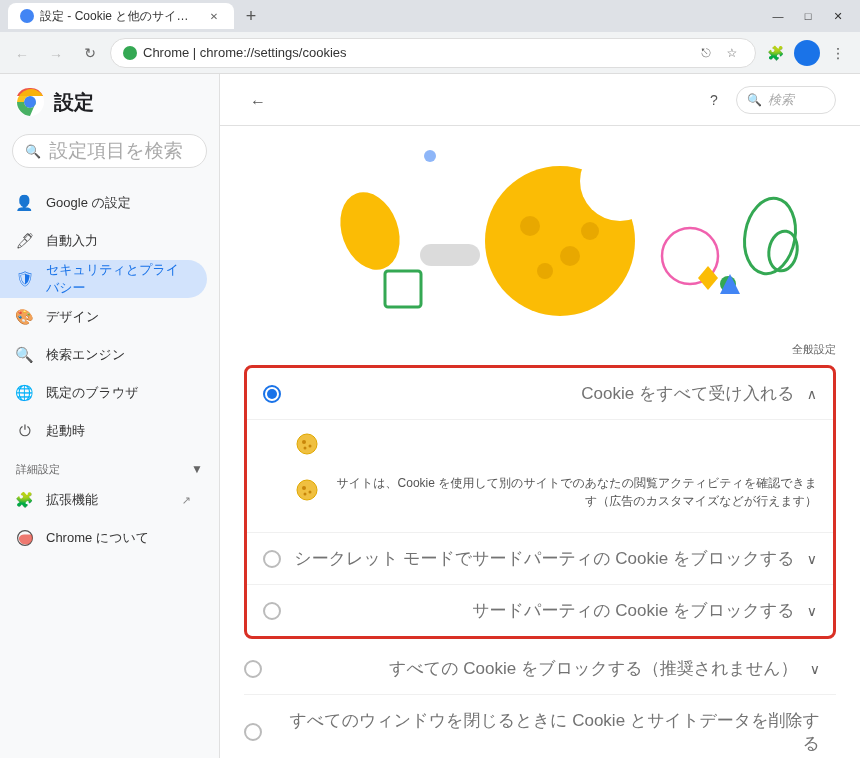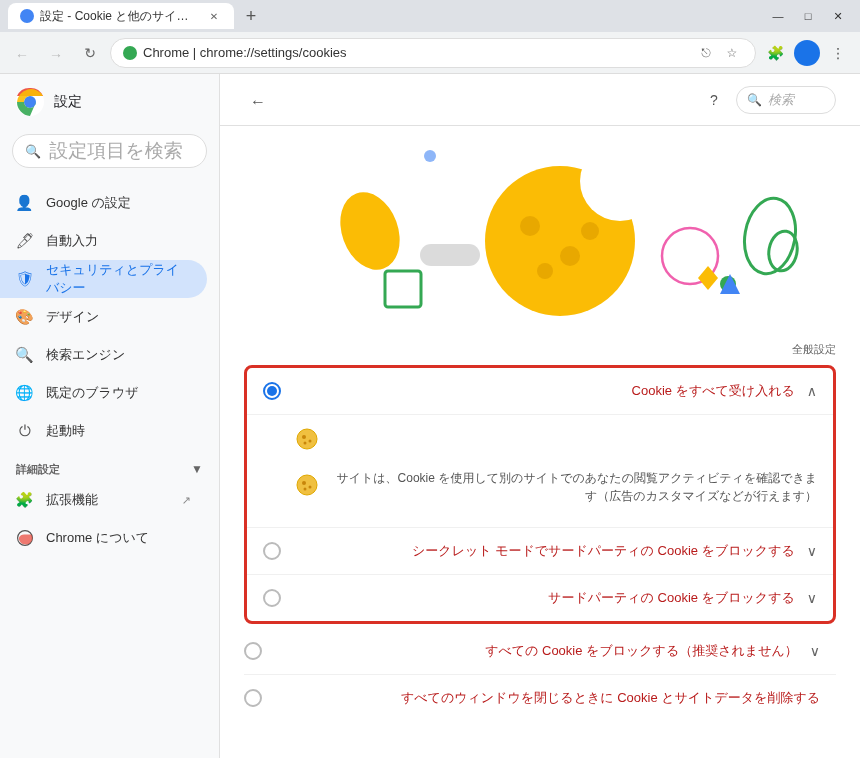--- a/index.html
+++ b/index.html
@@ -87,22 +87,22 @@
       align-items: center;
       padding: 0 16px;
       gap: 10px;
     }
     .chrome-logo {
       width: 28px;
       height: 28px;
       flex-shrink: 0;
     }
     .sidebar-title {
-      font-size: 14px;
-      font-weight: 400;
+      font-size: 20px;
+      font-weight: 700;
       color: #202124;
     }
     .sidebar-search {
       margin: 4px 12px 12px;
       height: 34px;
       background: #fff;
       border: 1px solid #ddd;
       border-radius: 17px;
       display: flex;
       align-items: center;
@@ -124,21 +124,21 @@
       color: #333;
       font-size: 13px;
     }
     .nav-item.active { background: #d2e3fc; color: #1a73e8; font-weight: 500; }
     .nav-icon { width: 18px; height: 18px; flex-shrink: 0; display: flex; align-items: center; justify-content: center; color: #555; font-size: 15px; }
     .nav-item.active .nav-icon { color: #1a73e8; }
     .nav-section-label {
       padding: 12px 16px 4px;
       font-size: 11px;
       color: #666;
-      font-weight: 700;
+      font-weight: 400;
       display: flex;
       justify-content: space-between;
     }
 
     
     .content {
       flex: 1;
       overflow-y: auto;
       background: #fff;
     }
@@ -218,21 +218,21 @@
     }
     .radio-outer.selected {
       border-color: #1a73e8;
     }
     .radio-inner {
       width: 10px;
       height: 10px;
       border-radius: 50%;
       background: #1a73e8;
     }
-    .option-text { flex: 1; font-size: 13px; color: #b91c1c; }
+    .option-text { flex: 1; font-size: 17px; color: #737373; }
     .option-chevron { color: #666; font-size: 14px; }
     .option-expanded {
       padding: 0 16px 14px 46px;
       border-bottom: 1px solid #f0f0f0;
     }
     .sub-option {
       display: flex;
       align-items: flex-start;
       gap: 10px;
       padding: 8px 0;

